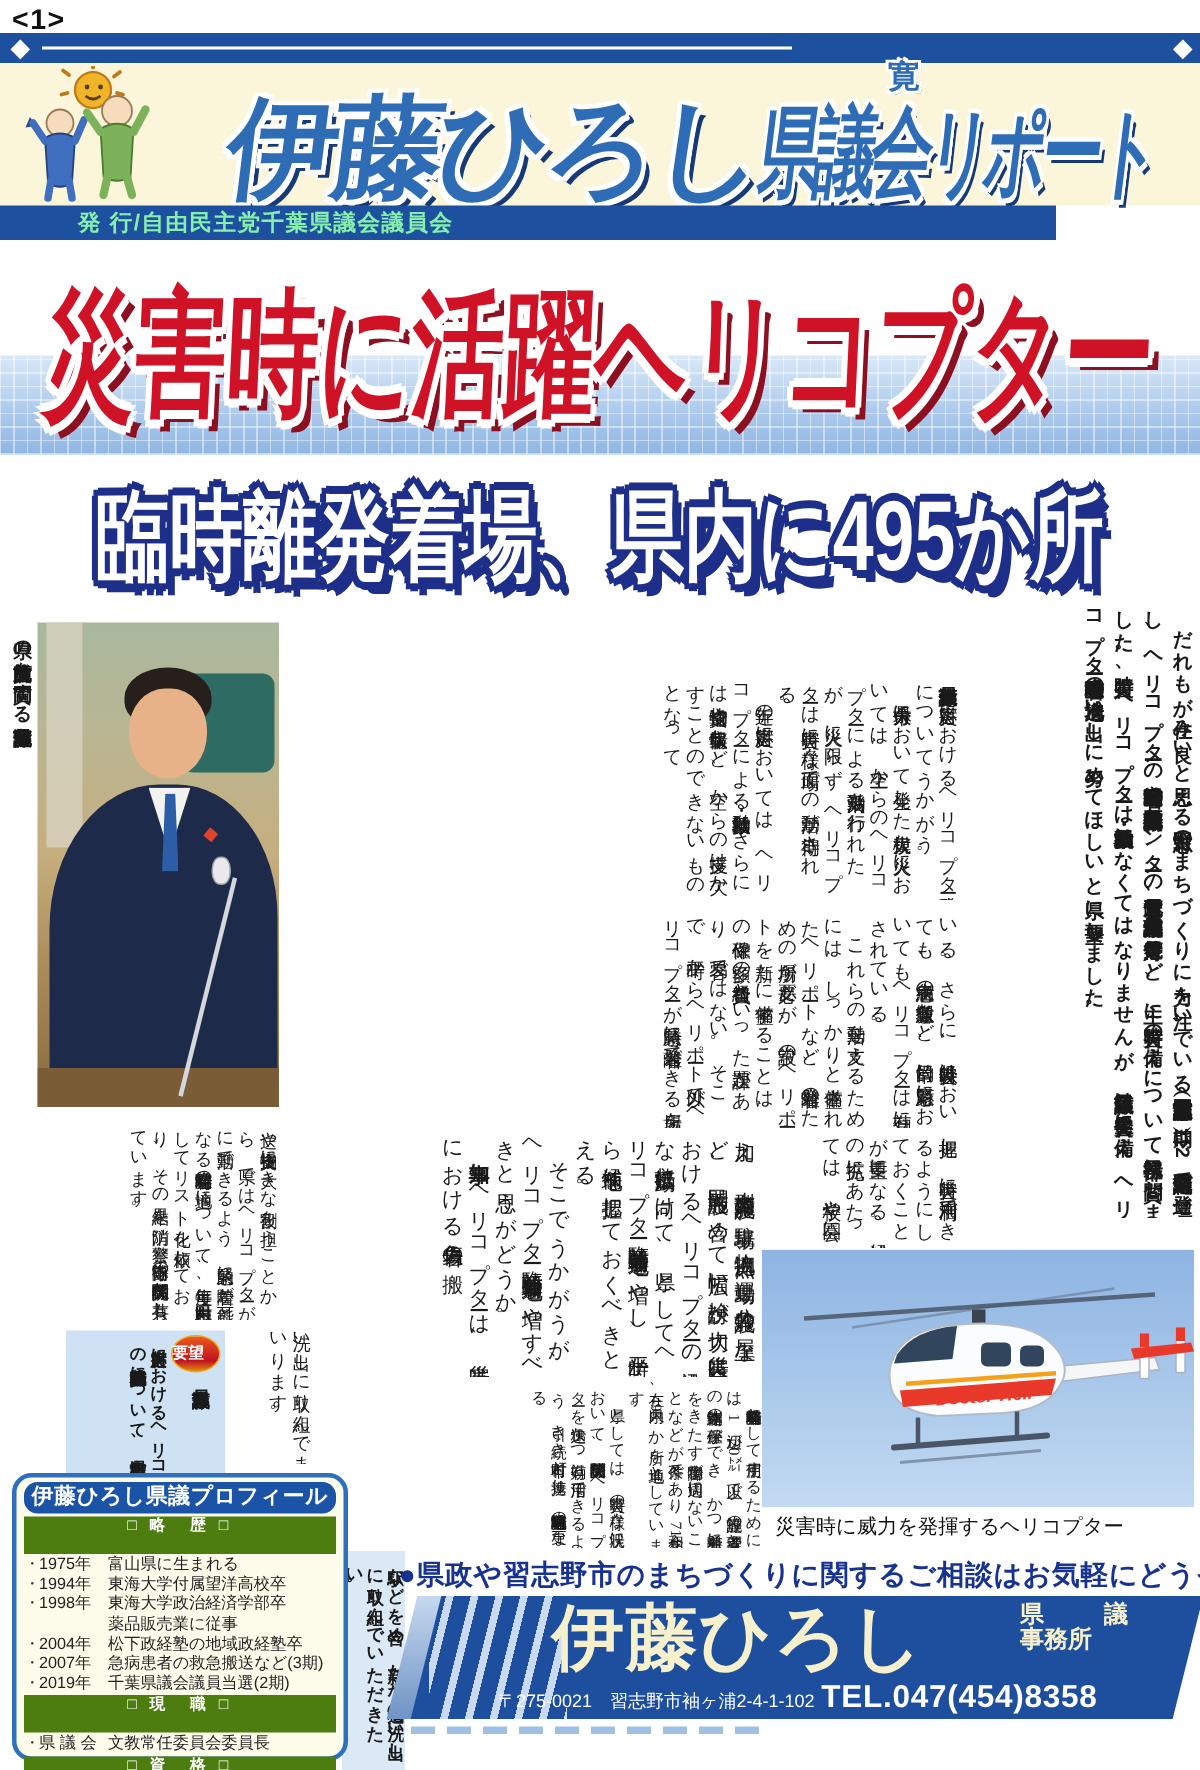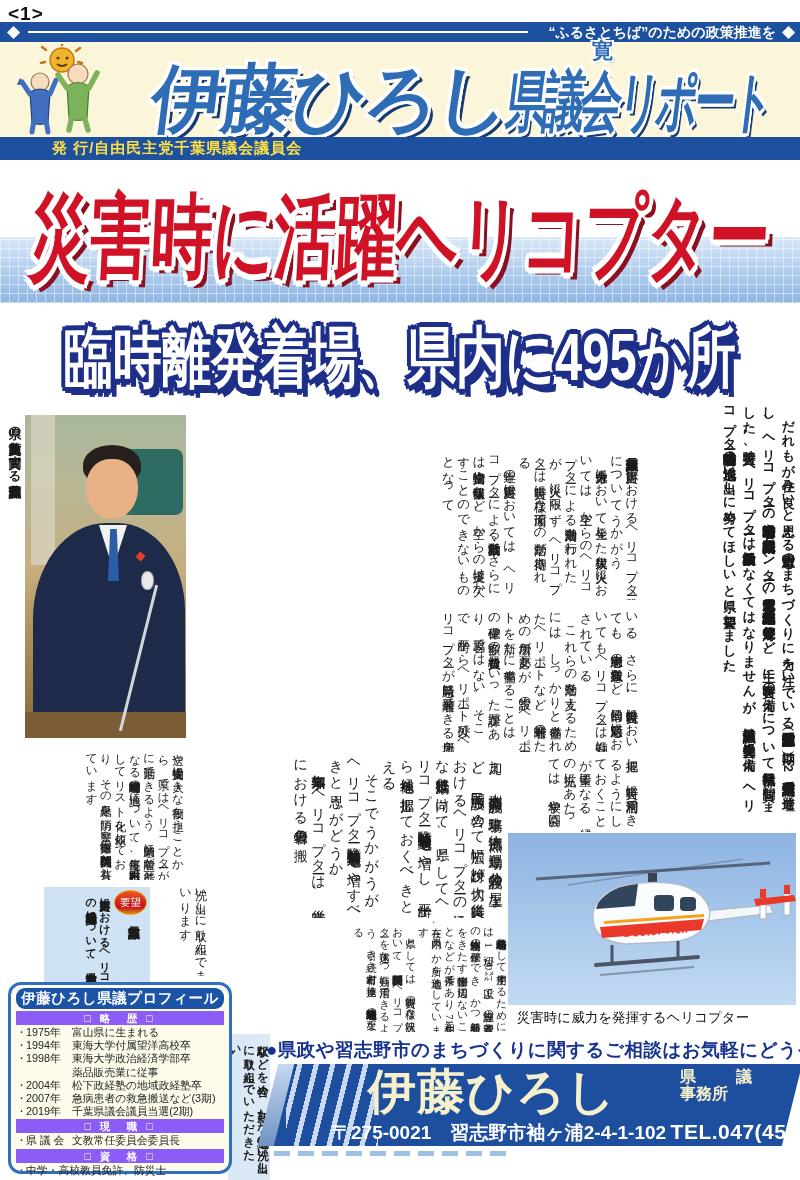--- a/index.html
+++ b/index.html
@@ -31,21 +31,21 @@
          transform:skewX(-7deg);transform-origin:left bottom;font-weight:bold;color:#2f6cb6;
          text-shadow:-3px -3px 0 #fff,3px -3px 0 #fff,-3px 3px 0 #fff,3px 3px 0 #fff,
                      -3px 0 0 #fff,3px 0 0 #fff,0 -3px 0 #fff,0 3px 0 #fff,6px 5px 0 #173a74;}
   #title-name{font-size:74px;letter-spacing:-4px;}
   #title-rest{display:inline-block;font-size:66px;letter-spacing:-6px;transform:scaleX(.62);
               transform-origin:left bottom;vertical-align:baseline;}
   #furi{position:absolute;left:592px;top:-5px;font-size:21px;font-weight:bold;color:#2f6cb6;
         text-shadow:-2px -2px 0 #fff,2px -2px 0 #fff,-2px 2px 0 #fff,2px 2px 0 #fff,2px 2px 0 #173a74;}
 
   
-  #pub{left:0;top:137px;width:800px;height:23px;background:#1d509f;color:#fde047;}
+  #pub{left:0;top:137px;width:704px;height:23px;background:#1d509f;color:#86efac;}
   #pub-label{position:absolute;left:52px;top:2px;font-size:15px;font-weight:bold;letter-spacing:1px;}
   #pub-addr{position:absolute;right:14px;top:4px;font-size:13px;font-weight:bold;}
 
   
   #hl-strip{left:0;top:237px;width:800px;height:66px;
      background:repeating-linear-gradient(90deg,rgba(255,255,255,.45) 0 1px,transparent 1px 9px),
                 repeating-linear-gradient(0deg,rgba(255,255,255,.45) 0 1px,transparent 1px 9px),
                 linear-gradient(180deg,#d9e8f8 0%,#aecbed 55%,#8fb6e2 100%);}
   #hl-main{left:25px;top:176px;width:755px;text-align:center;font-size:61px;font-weight:bold;
      white-space:nowrap;color:#d01226;transform:scaleY(1.5) skewX(-4deg);transform-origin:center top;
@@ -94,74 +94,73 @@
 
   
   #photo2{left:508px;top:833px;width:288px;height:172px;overflow:hidden;}
   #cap-heli{left:468px;top:1009px;width:330px;text-align:center;font-size:13.5px;font-weight:normal;
             font-family:"Liberation Sans",sans-serif;}
 
   
   #reqbox{left:44px;top:887px;width:106px;height:126px;background:#cfe2f4;}
   #req-badge{position:absolute;right:3px;top:3px;width:31px;height:23px;border-radius:50%;
      background:linear-gradient(180deg,#ea5a20 0%,#c1121f 70%,#e08a12 100%);border:1px solid #f0a810;
-     color:#fff;font-size:10.5px;font-weight:normal;text-align:center;line-height:23px;
+     color:#fff;font-size:10.5px;font-weight:bold;text-align:left;line-height:23px;
      font-family:"Liberation Sans",sans-serif;}
   #req-speaker{position:absolute;right:8px;top:30px;height:92px;font-size:12px;font-weight:bold;
      font-family:"Liberation Sans",sans-serif;}
   #req-text{position:absolute;left:3px;top:4px;width:64px;height:118px;font-size:11px;line-height:13.8px;
      font-weight:bold;font-family:"Liberation Sans",sans-serif;}
   #req2{left:228px;top:1034px;width:42px;height:146px;background:#dbe9f6;}
   #req2 .v{position:absolute;left:1px;top:3px;width:40px;height:140px;font-size:11.5px;line-height:13.8px;
      font-weight:bold;font-family:"Liberation Sans",sans-serif;}
 
   
   #profile{left:8px;top:982px;width:224px;height:192px;background:#fdfbe9;border:3px solid #2e6fbe;
            border-radius:13px;box-sizing:border-box;padding:3px 5px;}
   #prof-title{background:#1b53a6;color:#fff;border-radius:9px;font-size:14.5px;font-weight:bold;
               text-align:center;line-height:21px;height:21px;margin-bottom:2px;letter-spacing:.5px;}
-  .pbar{background:#8b5cf6;color:#fff;font-size:10.5px;font-weight:bold;text-align:center;
-        line-height:14px;height:14px;margin:1px 0;letter-spacing:3px;}
+  .pbar{background:#4d7c0f;color:#fff;font-size:10.5px;font-weight:bold;text-align:center;
+        line-height:14px;height:25px;margin:1px 0;letter-spacing:3px;font-family:Liberation Serif, serif;}
   .prow{display:flex;font-size:10.8px;line-height:13.2px;color:#222;}
   .prow .py{width:46px;flex:none;}
   .prow .bl{width:10px;flex:none;color:#333;}
   .prow .pt{flex:1;}
 
   
   #consult{left:266px;top:1037px;width:532px;font-size:18.5px;font-weight:bold;color:#17338f;
            white-space:nowrap;letter-spacing:.5px;}
   #banner{left:272px;top:1064px;width:522px;height:82px;}
   #banner-bg{position:absolute;left:10px;right:2px;top:0;bottom:0;background:#1d4f9e;transform:skewX(-14deg);}
   #banner-stripes{position:absolute;left:14px;top:0;bottom:0;width:92px;
      background:repeating-linear-gradient(104deg,rgba(255,255,255,0) 0 11px,rgba(210,225,245,.95) 11px 16px);}
   #banner-edge{position:absolute;left:-4px;top:0;bottom:0;width:16px;transform:skewX(-14deg);
      background:linear-gradient(180deg,#c6d8ef,#6f93c4);}
   #banner-name{position:absolute;left:96px;top:-4px;font-size:48px;font-weight:bold;color:#f6f0cd;
      letter-spacing:1px;white-space:nowrap;}
   #banner-suffix{position:absolute;left:408px;top:4px;color:#f6f0cd;font-weight:bold;line-height:17px;
      font-size:16px;white-space:nowrap;}
   #banner-suffix .s1{letter-spacing:12px;}
   #banner-addr{position:absolute;left:60px;top:56px;width:455px;color:#fff;white-space:nowrap;}
-  #banner-addr .ad{font-size:19px;font-weight:bold;}
+  #banner-addr .ad{font-size:12px;font-weight:normal;}
   #banner-addr .tel{font-size:21px;font-weight:bold;letter-spacing:.5px;}
   #banner-dash{left:274px;top:1151px;width:240px;height:5px;
      background:repeating-linear-gradient(90deg,#9fc0e4 0 16px,transparent 16px 24px);}
 </style>
 </head>
 <body>
 
 <div class="page">
 
   <div class="abs" id="corner">&lt;1&gt;</div>
   <div class="abs" id="issue">令和8年冬号</div>
 
   <div class="abs" id="bar1">
     <span class="dia" id="dia-l">◆</span>
     <div id="bar1line"></div>
-    <span id="slogan">“ふるさとちば”のための政策推進を</span>
     <span class="dia" id="dia-r">◆</span>
   </div>
 
   <div class="abs" id="mast">
     <svg id="logo" width="132" height="92" viewBox="0 0 132 92">
       <g>
         <circle cx="52" cy="16" r="12" fill="#f0b428" stroke="#c07818" stroke-width="1.5"></circle>
         <g stroke="#c07818" stroke-width="2.5" stroke-linecap="round">
           <line x1="36" y1="6" x2="32" y2="3"></line>
             <line x1="52" y1="1" x2="52" y2="-2"></line>

